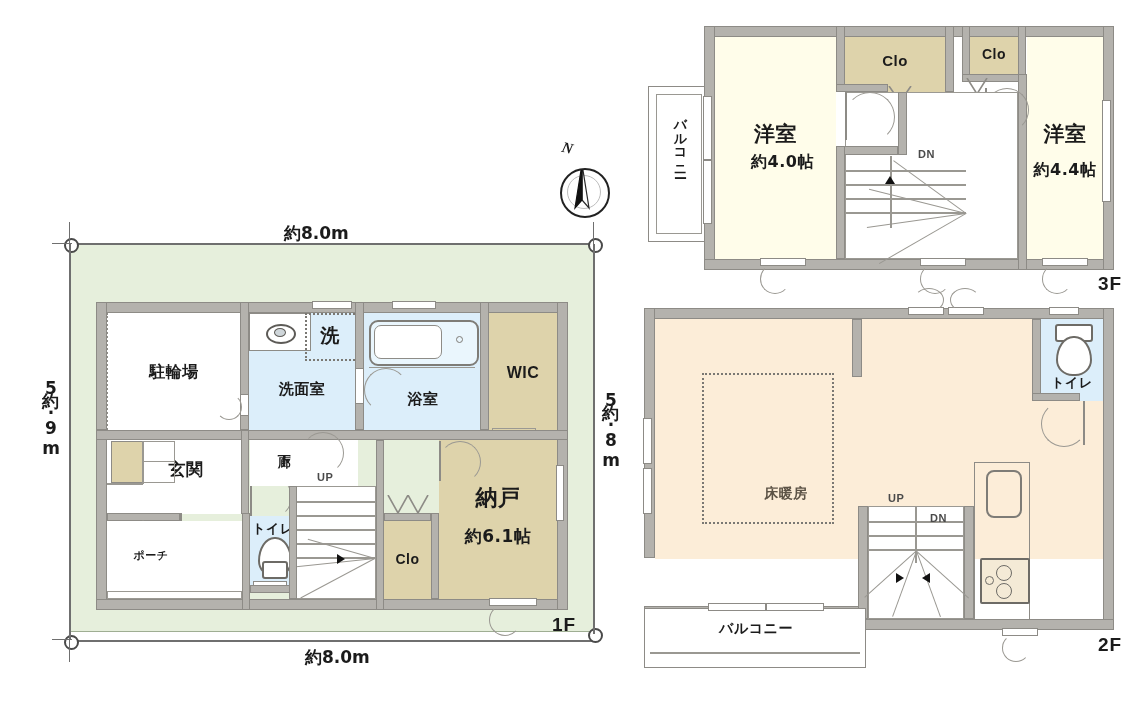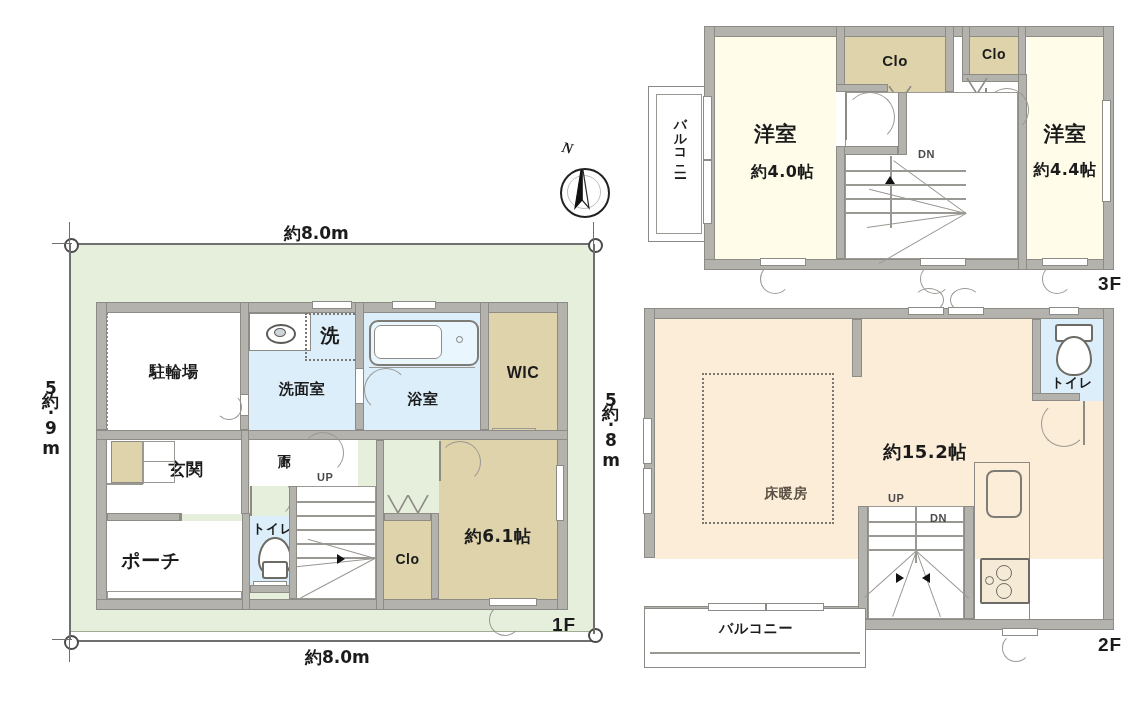--- a/index.html
+++ b/index.html
@@ -166,21 +166,21 @@
   <div class="abs" style="left:143px;top:461px;width:32px;height:1.2px;background:#9a9892;"></div>
 
   <div class="abs" style="left:107px;top:483px;width:36px;height:1.6px;background:#9a9892;"></div>
   <div class="abs" style="left:142px;top:441px;width:1.6px;height:43px;background:#9a9892;"></div>
 
   <div class="abs wall" style="left:107px;top:513px;width:73px;height:8px;"></div>
   <div class="abs" style="left:180px;top:513px;width:2px;height:46px;background:#8d8b86;"></div>
   <div class="swing" style="left:136px;top:513px;width:46px;height:46px;border-color:transparent transparent #9a9892 #9a9892;"></div>
 
   <div class="abs r-white" style="left:107px;top:521px;width:135px;height:78px;"></div>
-  <div class="lbl lbl-jp" style="left:112px;top:548px;width:78px;font-size:19px;">ポーチ</div>
+  <div class="lbl lbl-jp" style="left:112px;top:548px;width:78px;font-size:11px;">ポーチ</div>
   <div class="abs wall" style="left:242px;top:513px;width:8px;height:97px;"></div>
   <div class="abs wall" style="left:241px;top:430px;width:8px;height:84px;"></div>
 
   <div class="abs r-blue" style="left:250px;top:516px;width:46px;height:76px;"></div>
   <div class="lbl lbl-jp" style="left:248px;top:520px;width:50px;font-size:13px;">トイレ</div>
   <div class="toiletbowl" style="left:258px;top:537px;width:30px;height:36px;"></div>
   <div class="toilettank" style="left:262px;top:561px;width:22px;height:14px;"></div>
   <div class="abs wall" style="left:250px;top:585px;width:46px;height:8px;"></div>
   <div class="abs" style="left:253px;top:581px;width:34px;height:5px;background:#ffffff;border:1px solid #8d8b86;"></div>
 
@@ -215,20 +215,21 @@
   <div class="abs wall" style="left:384px;top:513px;width:47px;height:8px;"></div>
 
   <div class="abs" style="left:387px;top:495px;width:42px;height:19px;">
     <svg width="42" height="19" viewBox="0 0 42 19">
       <path d="M1,0 L11,18 L21,0" fill="none" stroke="#8d8b86" stroke-width="1.6"></path>
       <path d="M21,0 L31,18 L41,0" fill="none" stroke="#8d8b86" stroke-width="1.6"></path>
     </svg>
   </div>
 
   <div class="abs r-tan" style="left:439px;top:440px;width:118px;height:159px;"></div>
+  <div class="lbl lbl-jp" style="left:439px;top:483px;width:118px;font-size:22px;">納戸</div>
   <div class="lbl" style="left:439px;top:525px;width:118px;font-size:17px;font-family:'DejaVu Sans',sans-serif;">約6.1帖</div>
 
   <div class="abs" style="left:439px;top:441px;width:2px;height:40px;background:#8d8b86;"></div>
   <div class="swing" style="left:439px;top:441px;width:40px;height:40px;border-color:#9a9892 #9a9892 transparent transparent;"></div>
 
   <div class="winv" style="left:556px;top:465px;width:6px;height:54px;"></div>
 
   <div class="win" style="left:489px;top:598px;width:46px;height:6px;"></div>
   <div class="swing" style="left:489px;top:604px;width:30px;height:30px;border-color:transparent transparent #9a9892 #9a9892;"></div>
 
@@ -254,21 +255,21 @@
   <div class="abs" style="left:26px;top:94px;width:46px;height:140px;background:#ffffff;border:1.4px solid #9a9892;"></div>
   <div class="lbl lbl-jp vtext" style="left:41px;top:110px;font-size:13px;">バルコニー</div>
 
   <div class="abs wall" style="left:74px;top:26px;width:410px;height:11px;"></div>
   <div class="abs wall" style="left:74px;top:26px;width:11px;height:244px;"></div>
   <div class="abs wall" style="left:74px;top:259px;width:410px;height:11px;"></div>
   <div class="abs wall" style="left:473px;top:26px;width:11px;height:244px;"></div>
 
   <div class="abs r-cream" style="left:85px;top:37px;width:121px;height:222px;"></div>
   <div class="lbl lbl-jp" style="left:85px;top:120px;width:121px;font-size:21px;">洋室</div>
-  <div class="lbl" style="left:85px;top:162px;width:135px;font-size:16px;font-family:'DejaVu Sans',sans-serif;">約4.0帖</div>
+  <div class="lbl" style="left:85px;top:152px;width:135px;font-size:16px;font-family:'DejaVu Sans',sans-serif;">約4.0帖</div>
 
   <div class="winv" style="left:73px;top:96px;width:7px;height:62px;"></div>
   <div class="winv" style="left:73px;top:160px;width:7px;height:62px;"></div>
 
   <div class="win" style="left:130px;top:258px;width:44px;height:6px;"></div>
   <div class="swing" style="left:130px;top:264px;width:28px;height:28px;border-color:transparent transparent #9a9892 #9a9892;"></div>
 
   <div class="abs wall" style="left:206px;top:26px;width:9px;height:66px;"></div>
   <div class="abs r-tan" style="left:215px;top:37px;width:100px;height:55px;"></div>
   <div class="lbl" style="left:215px;top:52px;width:100px;font-size:15px;font-family:'Liberation Sans',sans-serif;">Clo</div>
@@ -332,21 +333,20 @@
 
 <div class="abs" style="left:630px;top:290px;width:514px;height:432px;">
 
   <div class="abs wall" style="left:14px;top:18px;width:470px;height:11px;"></div>
   <div class="abs wall" style="left:14px;top:18px;width:11px;height:250px;"></div>
   <div class="abs wall" style="left:473px;top:18px;width:11px;height:322px;"></div>
   <div class="abs wall" style="left:228px;top:329px;width:256px;height:11px;"></div>
   <div class="abs wall" style="left:14px;top:316px;width:222px;height:8px;"></div>
 
   <div class="abs r-ldk" style="left:25px;top:29px;width:448px;height:240px;"></div>
-  <div class="lbl" style="left:225px;top:150px;width:140px;font-size:18px;font-family:'DejaVu Sans',sans-serif;">約15.2帖</div>
 
   <div class="dashbox" style="left:72px;top:83px;width:128px;height:147px;"></div>
   <div class="lbl lbl-jp" style="left:112px;top:195px;width:88px;font-size:14px;color:#5c5346;">床暖房</div>
 
   <div class="abs wall" style="left:222px;top:29px;width:10px;height:58px;"></div>
 
   <div class="winv" style="left:13px;top:128px;width:7px;height:44px;"></div>
   <div class="winv" style="left:13px;top:178px;width:7px;height:44px;"></div>
 
   <div class="win" style="left:278px;top:17px;width:34px;height:6px;"></div>

